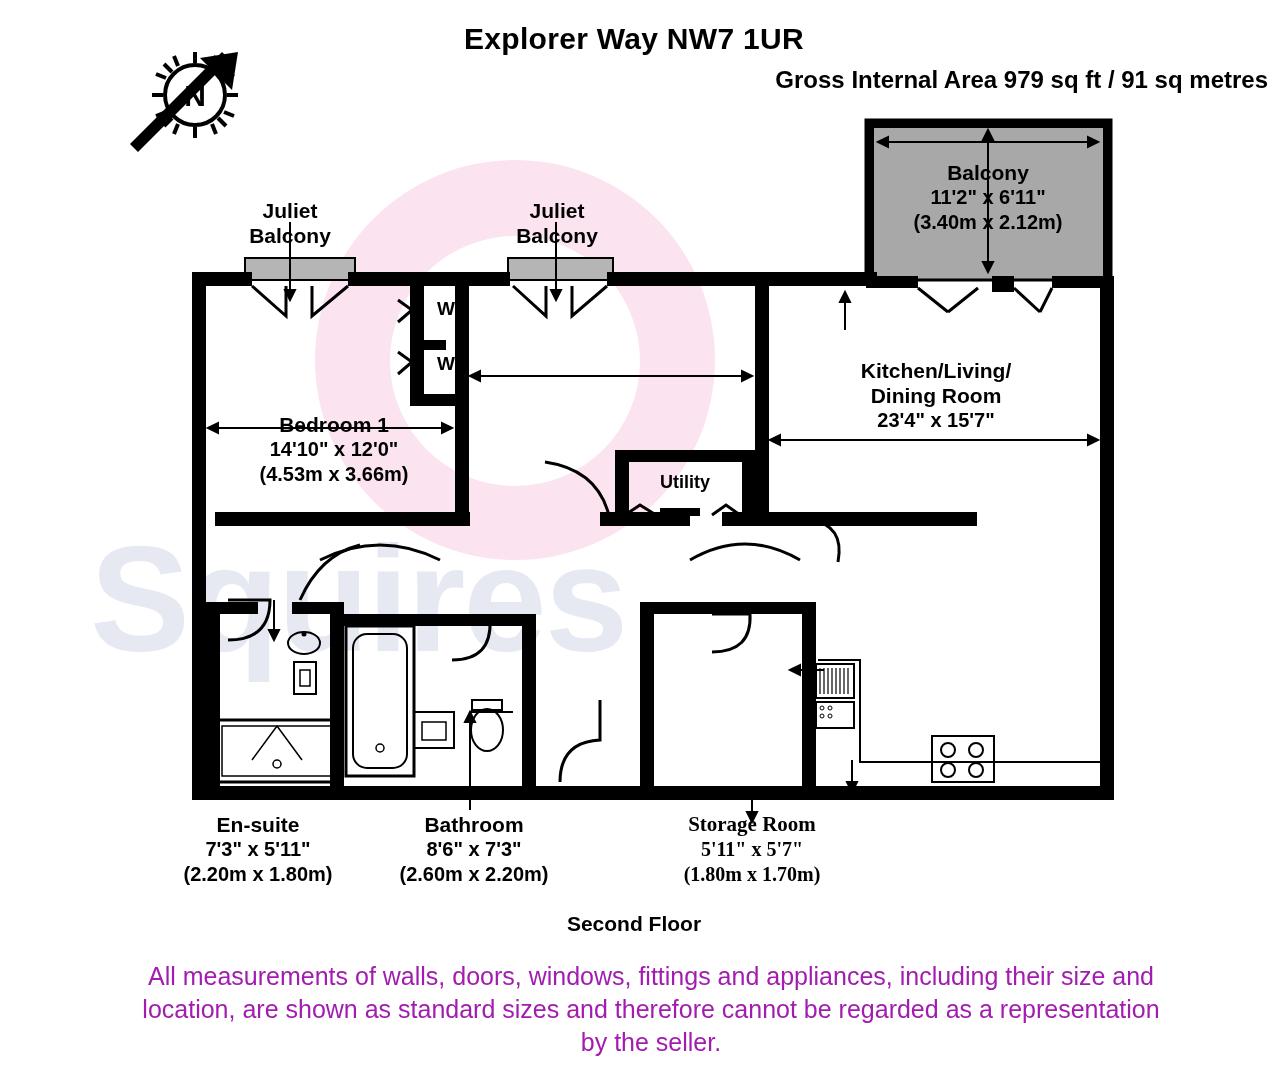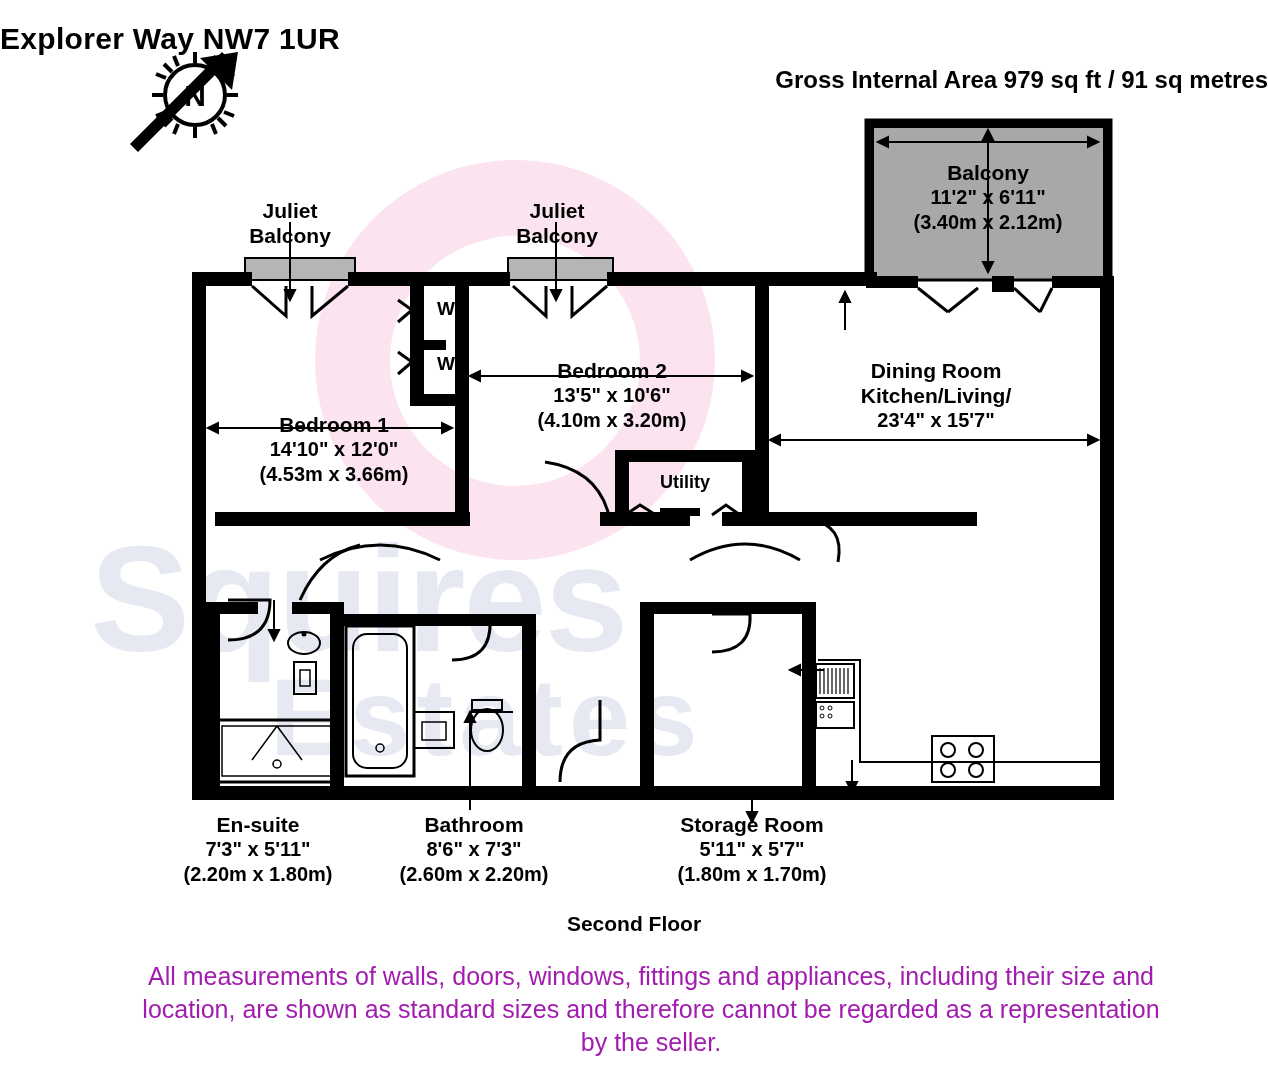--- a/index.html
+++ b/index.html
@@ -5,21 +5,21 @@
   html,body{margin:0;padding:0;}
   body{
     width:1268px;height:1080px;background:#ffffff;
     font-family:"Liberation Sans", sans-serif;color:#000;
     position:relative;overflow:hidden;
   }
   .stage{position:absolute;left:0;top:0;width:1268px;height:1080px;}
 
   
   .title{
-    position:absolute;left:0;top:22px;width:1268px;text-align:left;
+    position:absolute;left:0;top:22px;width:1268px;text-align:center;
     font-size:30px;font-weight:bold;letter-spacing:.3px;
   }
   .subtitle{
     position:absolute;left:0;top:66px;width:1268px;text-align:right;
     font-size:24px;font-weight:bold;
   }
   .floor-label{
     position:absolute;left:0;top:912px;width:1268px;text-align:center;
     font-size:21px;font-weight:bold;
   }
@@ -65,21 +65,20 @@
 </head>
 <body>
 
 <div class="stage">
 
   <div class="wm">
     <div class="wm-circle"></div>
     <div class="wm-ring"></div>
     <div class="wm-text">
       <span>Squires</span>
-      <span class="l2">Estates</span>
     </div>
   </div>
 
   <div class="title">Explorer Way NW7 1UR</div>
   <div class="subtitle">Gross Internal Area 979 sq ft / 91 sq metres</div>
 
   <svg class="compass" viewBox="0 0 130 130">
     <g fill="#000">
 
       <g stroke="#000" stroke-width="4">
@@ -296,49 +295,44 @@
     <div class="nm">Juliet</div>
     <div class="nm">Balcony</div>
   </div>
 
   <div class="rlabel" style="left:222px;top:412px;width:224px;">
     <div class="nm">Bedroom 1</div>
     <div class="dim">14'10" x 12'0"</div>
     <div class="dim">(4.53m x 3.66m)</div>
   </div>
 
-  <div class="rlabel" style="left:500px;top:358px;width:224px;">
-    <div class="nm">Bedroom 2</div>
-    <div class="dim">13'5" x 10'6"</div>
-    <div class="dim">(4.10m x 3.20m)</div>
-  </div>
 
   <div class="rlabel" style="left:820px;top:358px;width:232px;">
+    <div class="nm">Kitchen/Living/</div>
     <div class="nm">Dining Room</div>
-    <div class="nm">Kitchen/Living/</div>
     <div class="dim">23'4" x 15'7"</div>
   </div>
 
   <div class="rlabel sm" style="left:620px;top:470px;width:130px;">
     <div class="nm">Utility</div>
   </div>
 
   <div class="rlabel" style="left:152px;top:812px;width:212px;">
     <div class="nm">En-suite</div>
     <div class="dim">7'3" x 5'11"</div>
     <div class="dim">(2.20m x 1.80m)</div>
   </div>
 
   <div class="rlabel" style="left:368px;top:812px;width:212px;">
     <div class="nm">Bathroom</div>
     <div class="dim">8'6" x 7'3"</div>
     <div class="dim">(2.60m x 2.20m)</div>
   </div>
 
-  <div class="rlabel" style="left:642px;top:812px;width:220px;">
+  <div class="rlabel" style="left:642px;top:812px;width:220px;font-family:Liberation Serif, serif;">
     <div class="nm">Storage Room</div>
     <div class="dim">5'11" x 5'7"</div>
     <div class="dim">(1.80m x 1.70m)</div>
   </div>
 
   <div class="floor-label">Second Floor</div>
   <div class="disclaimer">All measurements of walls, doors, windows, fittings and appliances, including their size and location, are shown as standard sizes and therefore cannot be regarded as a representation by the seller.</div>
 
 </div>
 

